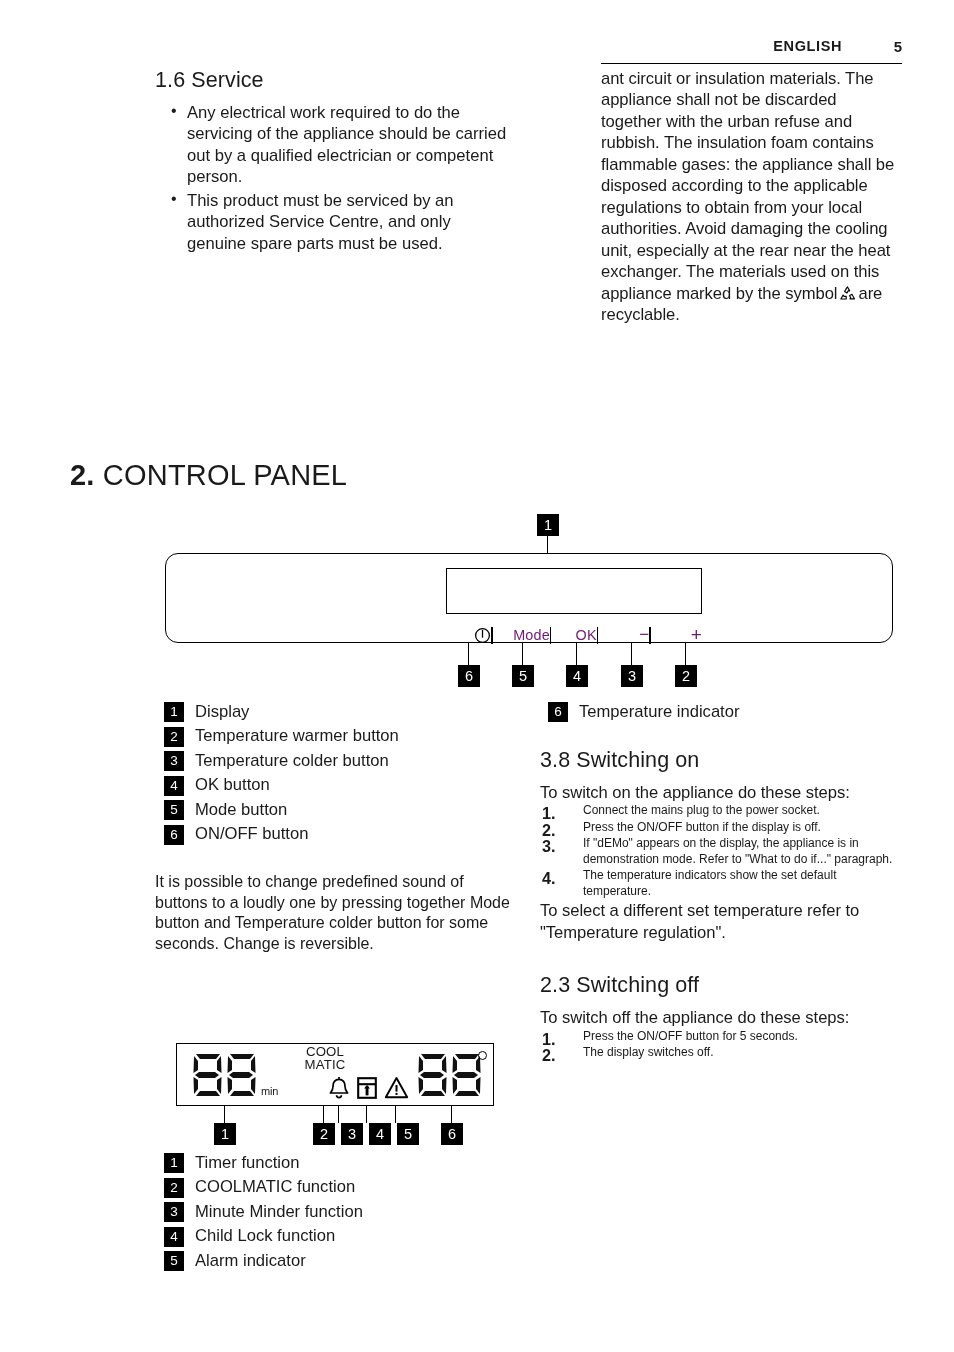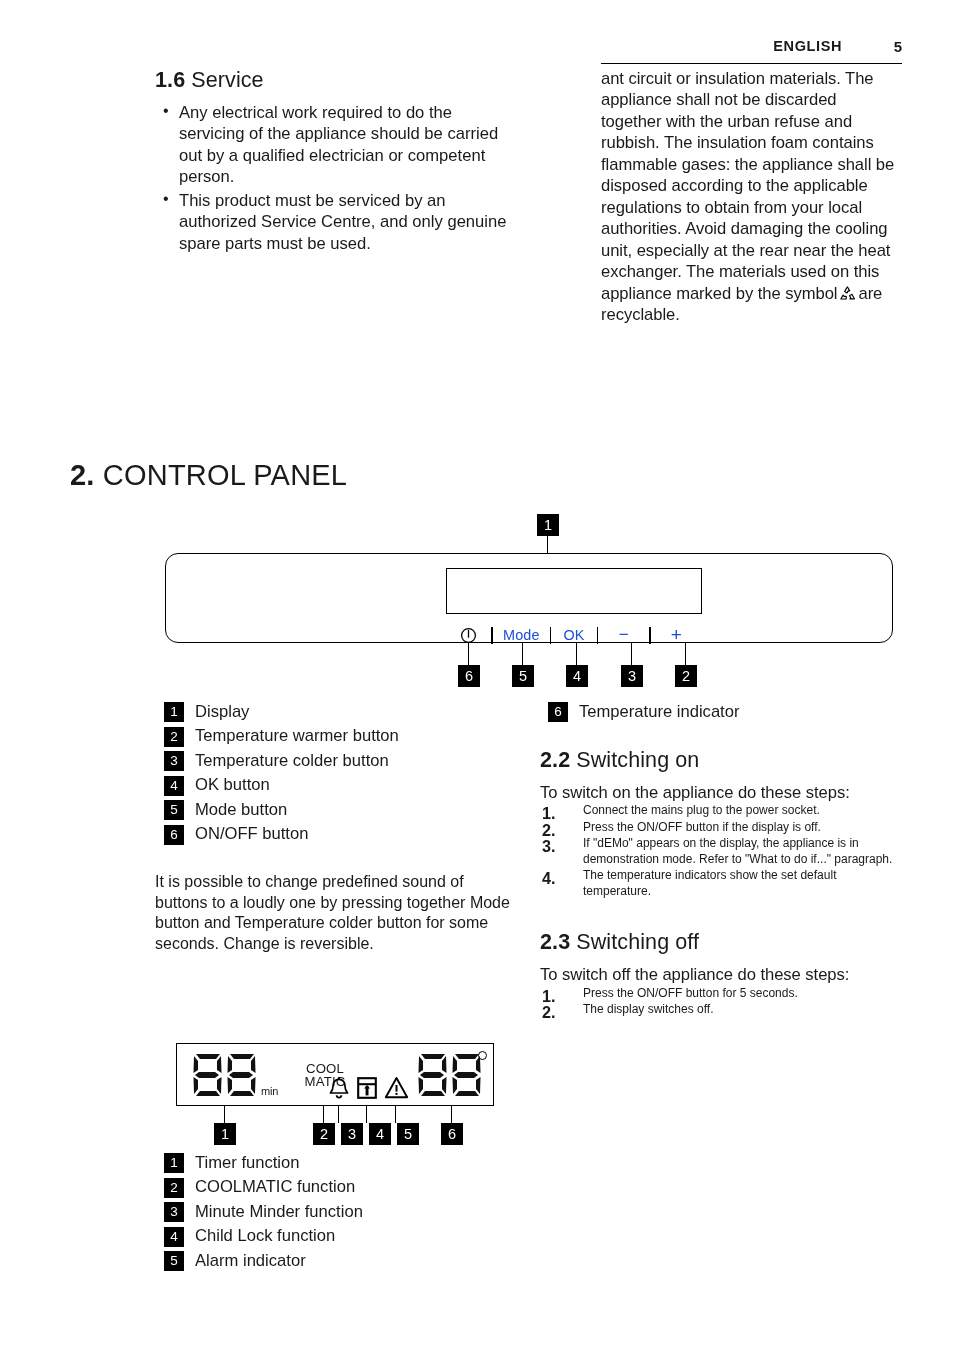--- a/index.html
+++ b/index.html
@@ -64,42 +64,42 @@
     width: 300px;
   }
 
   h2.sec {
     font-size: 21.5px;
     font-weight: normal;
     margin: 0 0 9px 0;
     letter-spacing: 0.1px;
     line-height: 1.15;
   }
-  h2.sec .num { font-weight: bold; }
+  h2.sec .num { font-weight: normal; }
 
   h1.chapter {
     position: absolute;
     left: 66px;
     top: 455px;
     margin: 4px;
     font-size: 29px;
     font-weight: normal;
     letter-spacing: 0.2px;
   }
   h1.chapter .num { font-weight: bold; }
 
   p.body {
     margin: 0 0 0 0;
     font-size: 16.6px;
     line-height: 1.295;
     letter-spacing: -0.05px;
   }
 
   ul.bullets {
-    margin: 0;
+    margin: 8px;
     padding: 0;
     list-style: none;
   }
   ul.bullets li {
     position: relative;
     padding-left: 24px;
     margin-bottom: 2px;
     font-size: 16.6px;
     line-height: 1.295;
   }
@@ -172,22 +172,22 @@
     position: absolute;
     left: 281px;
     top: 108px;
     width: 256px;
     height: 26px;
     display: flex;
     align-items: center;
   }
   .pbtn {
     font-size: 14.4px;
-    text-align: center;
-    color: #1d4ed8;
+    text-align: right;
+    color: #701a75;
     letter-spacing: 0.2px;
     white-space: nowrap;
   }
   .pbtn.power { width: 46px; }
   .pbtn.mode  { width: 58px; }
   .pbtn.ok    { width: 46px; }
   .pbtn.minus { width: 52px; }
   .pbtn.plus  { width: 52px; }
   .psep {
     width: 1.4px;
@@ -486,21 +486,21 @@
           <polygon points="62,4 58,9 58,18 62.5,21"></polygon>
           <polygon points="36,23 40,20 56,20 60,23 56,26 40,26"></polygon>
           <polygon points="34.5,25 39,28 39,37 35,42"></polygon>
           <polygon points="62.5,25 58,28 58,37 62,42"></polygon>
           <polygon points="37,44 41,39 57,39 61,44"></polygon>
         </g>
       </svg>
     </span>
     <span class="lbl-min" style="left:85px; top:42px;">min</span>
 
-    <div class="lbl-coolmatic" style="left:113px; top:19px; width:72px;">
+    <div class="lbl-coolmatic" style="left:113px; top:2px; width:72px;">
       <div>COOL</div>
       <div>MATIC</div>
     </div>
 
     <span class="icon-slot" style="left:152px; top:33px;">
       <svg width="22" height="24" viewBox="0 0 22 24" aria-hidden="true">
         <path d="M11 3.4 C6.9 3.4 5.0 6.4 5.0 10.2 C5.0 14.4 3.2 16.0 2.4 17.0 L19.6 17.0
                  C18.8 16.0 17.0 14.4 17.0 10.2 C17.0 6.4 15.1 3.4 11 3.4 Z" fill="none" stroke="#000" stroke-width="1.7" stroke-linejoin="round"></path>
         <line x1="11" y1="0.9" x2="11" y2="3.4" stroke="#000" stroke-width="1.7"></line>
         <path d="M8.6 19.3 C8.6 20.6 9.7 21.6 11 21.6 C12.3 21.6 13.4 20.6 13.4 19.3" fill="none" stroke="#000" stroke-width="1.7"></path>
@@ -580,33 +580,34 @@
     </li>
     <li>
       <span class="badge">5</span>
       <span>Alarm indicator</span>
     </li>
   </ul>
 
   <div class="col-right-lower">
 
     <h2 class="sec">
-      <span class="num">2.2</span>
+      <span class="num">3.8</span>
       <span>Switching on</span>
     </h2>
 
     <p class="body">To switch on the appliance do these steps:</p>
 
     <ol class="steps">
       <li>Connect the mains plug to the power socket.</li>
       <li>Press the ON/OFF button if the display is off.</li>
       <li>If "dEMo" appears on the display, the appliance is in demonstration mode. Refer to "What to do if..." paragraph.</li>
       <li>The temperature indicators show the set default temperature.</li>
     </ol>
 
+    <p class="body">To select a different set temperature refer to "Temperature regulation".</p>
 
     <div class="spacer-lg"></div>
 
     <h2 class="sec">
       <span class="num">2.3</span>
       <span>Switching off</span>
     </h2>
 
     <p class="body">To switch off the appliance do these steps:</p>
 

